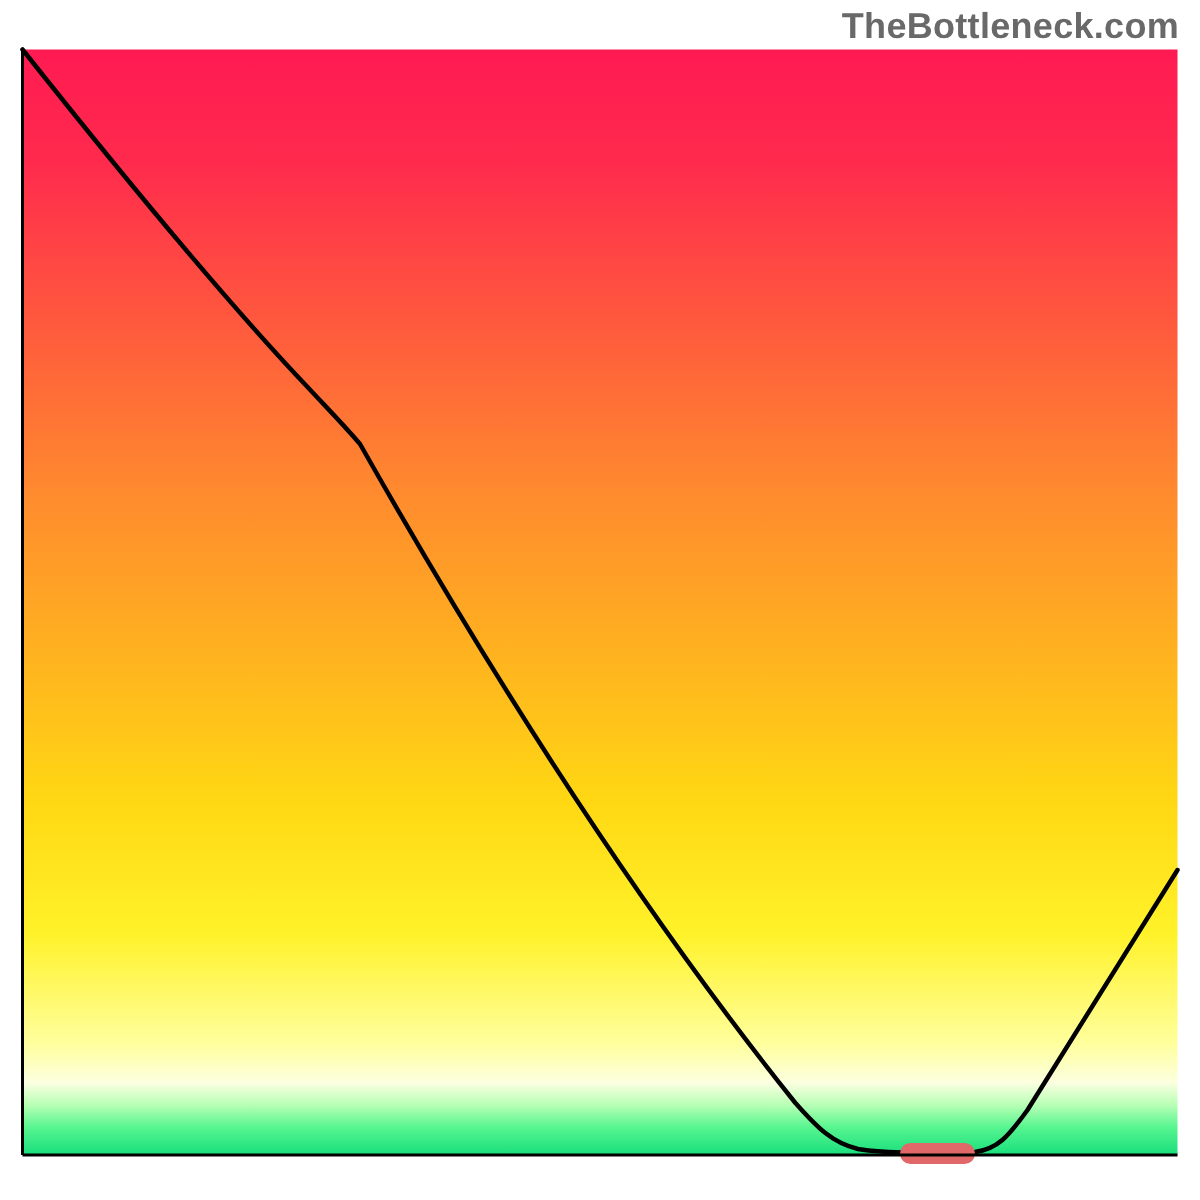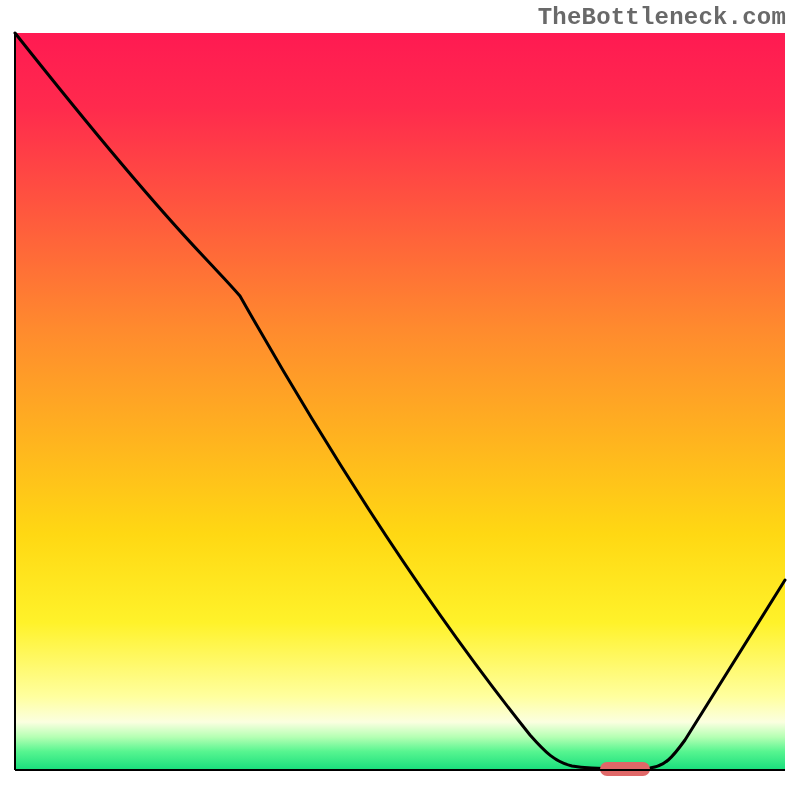--- a/index.html
+++ b/index.html
@@ -7,21 +7,20 @@
     padding: 0;
     width: 800px;
     height: 800px;
     background: #ffffff;
     font-family: Arial, Helvetica, sans-serif;
   }
   .container {
     position: relative;
     width: 800px;
     height: 800px;
-    font-family: Liberation Mono, monospace;
   }
   .watermark {
     position: absolute;
     top: 4px;
     right: 14px;
     font-size: 24px;
     font-weight: 600;
     color: #696969;
     letter-spacing: 0.2px;
     z-index: 10;

